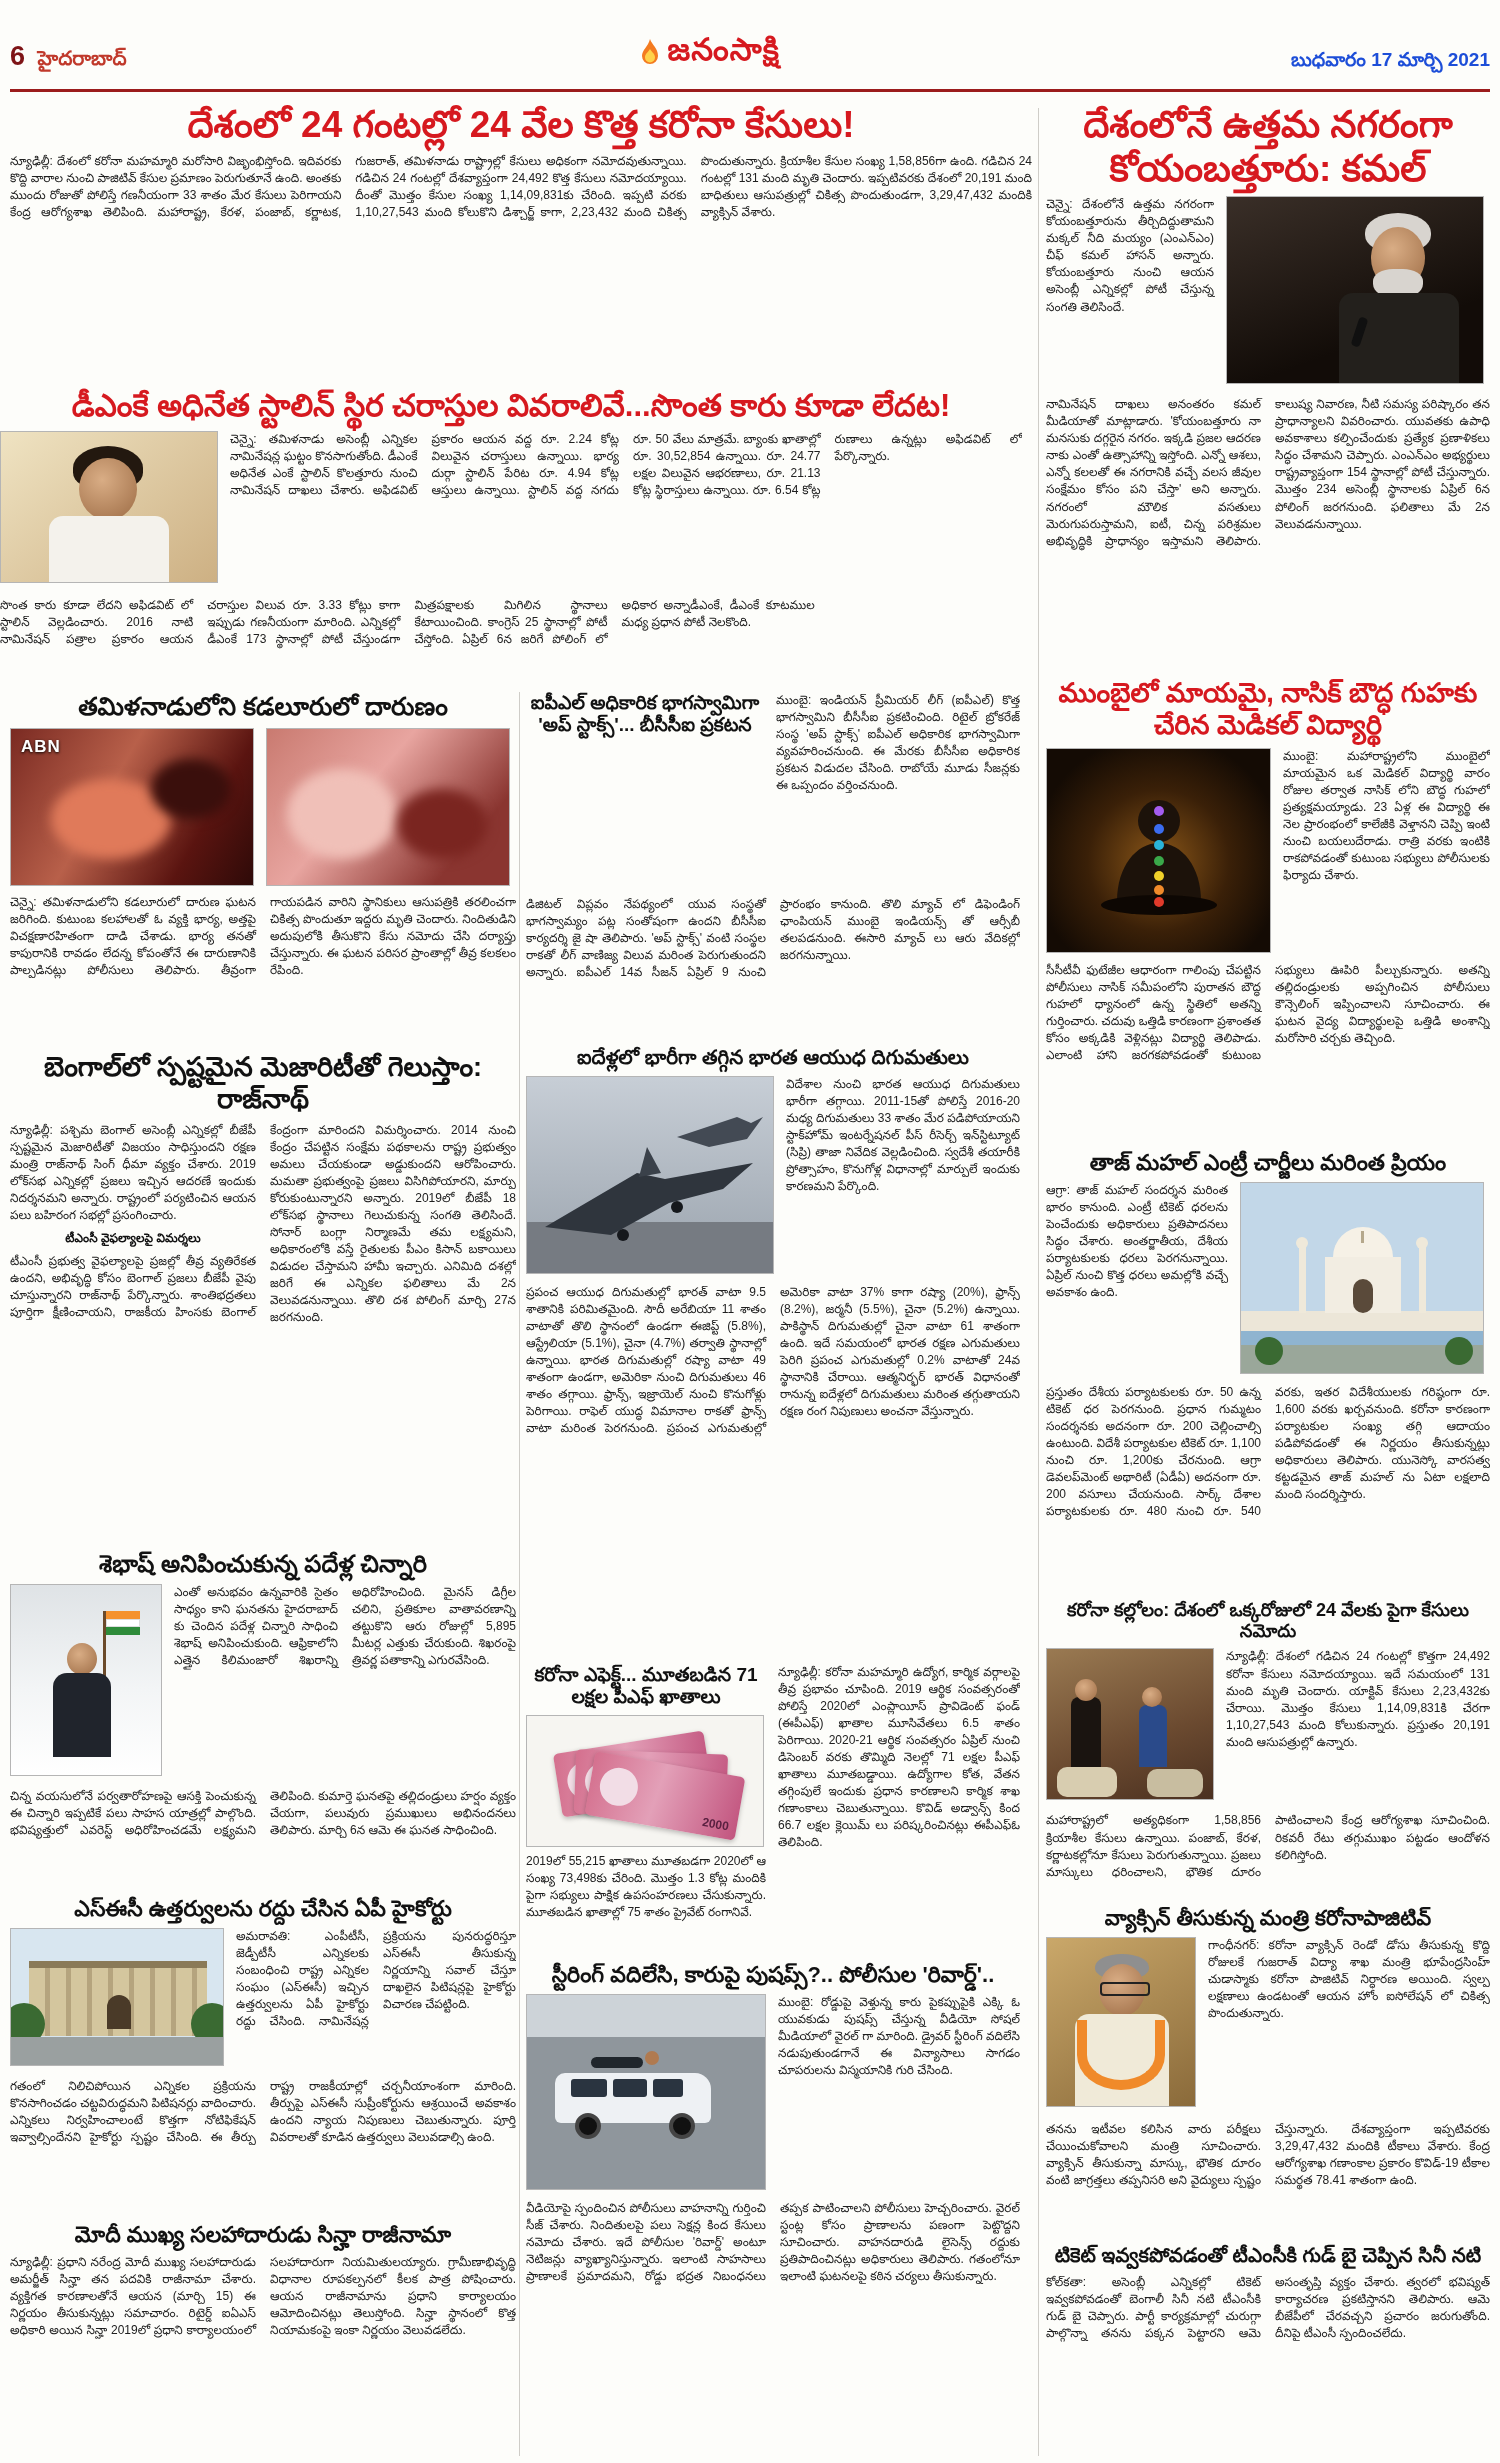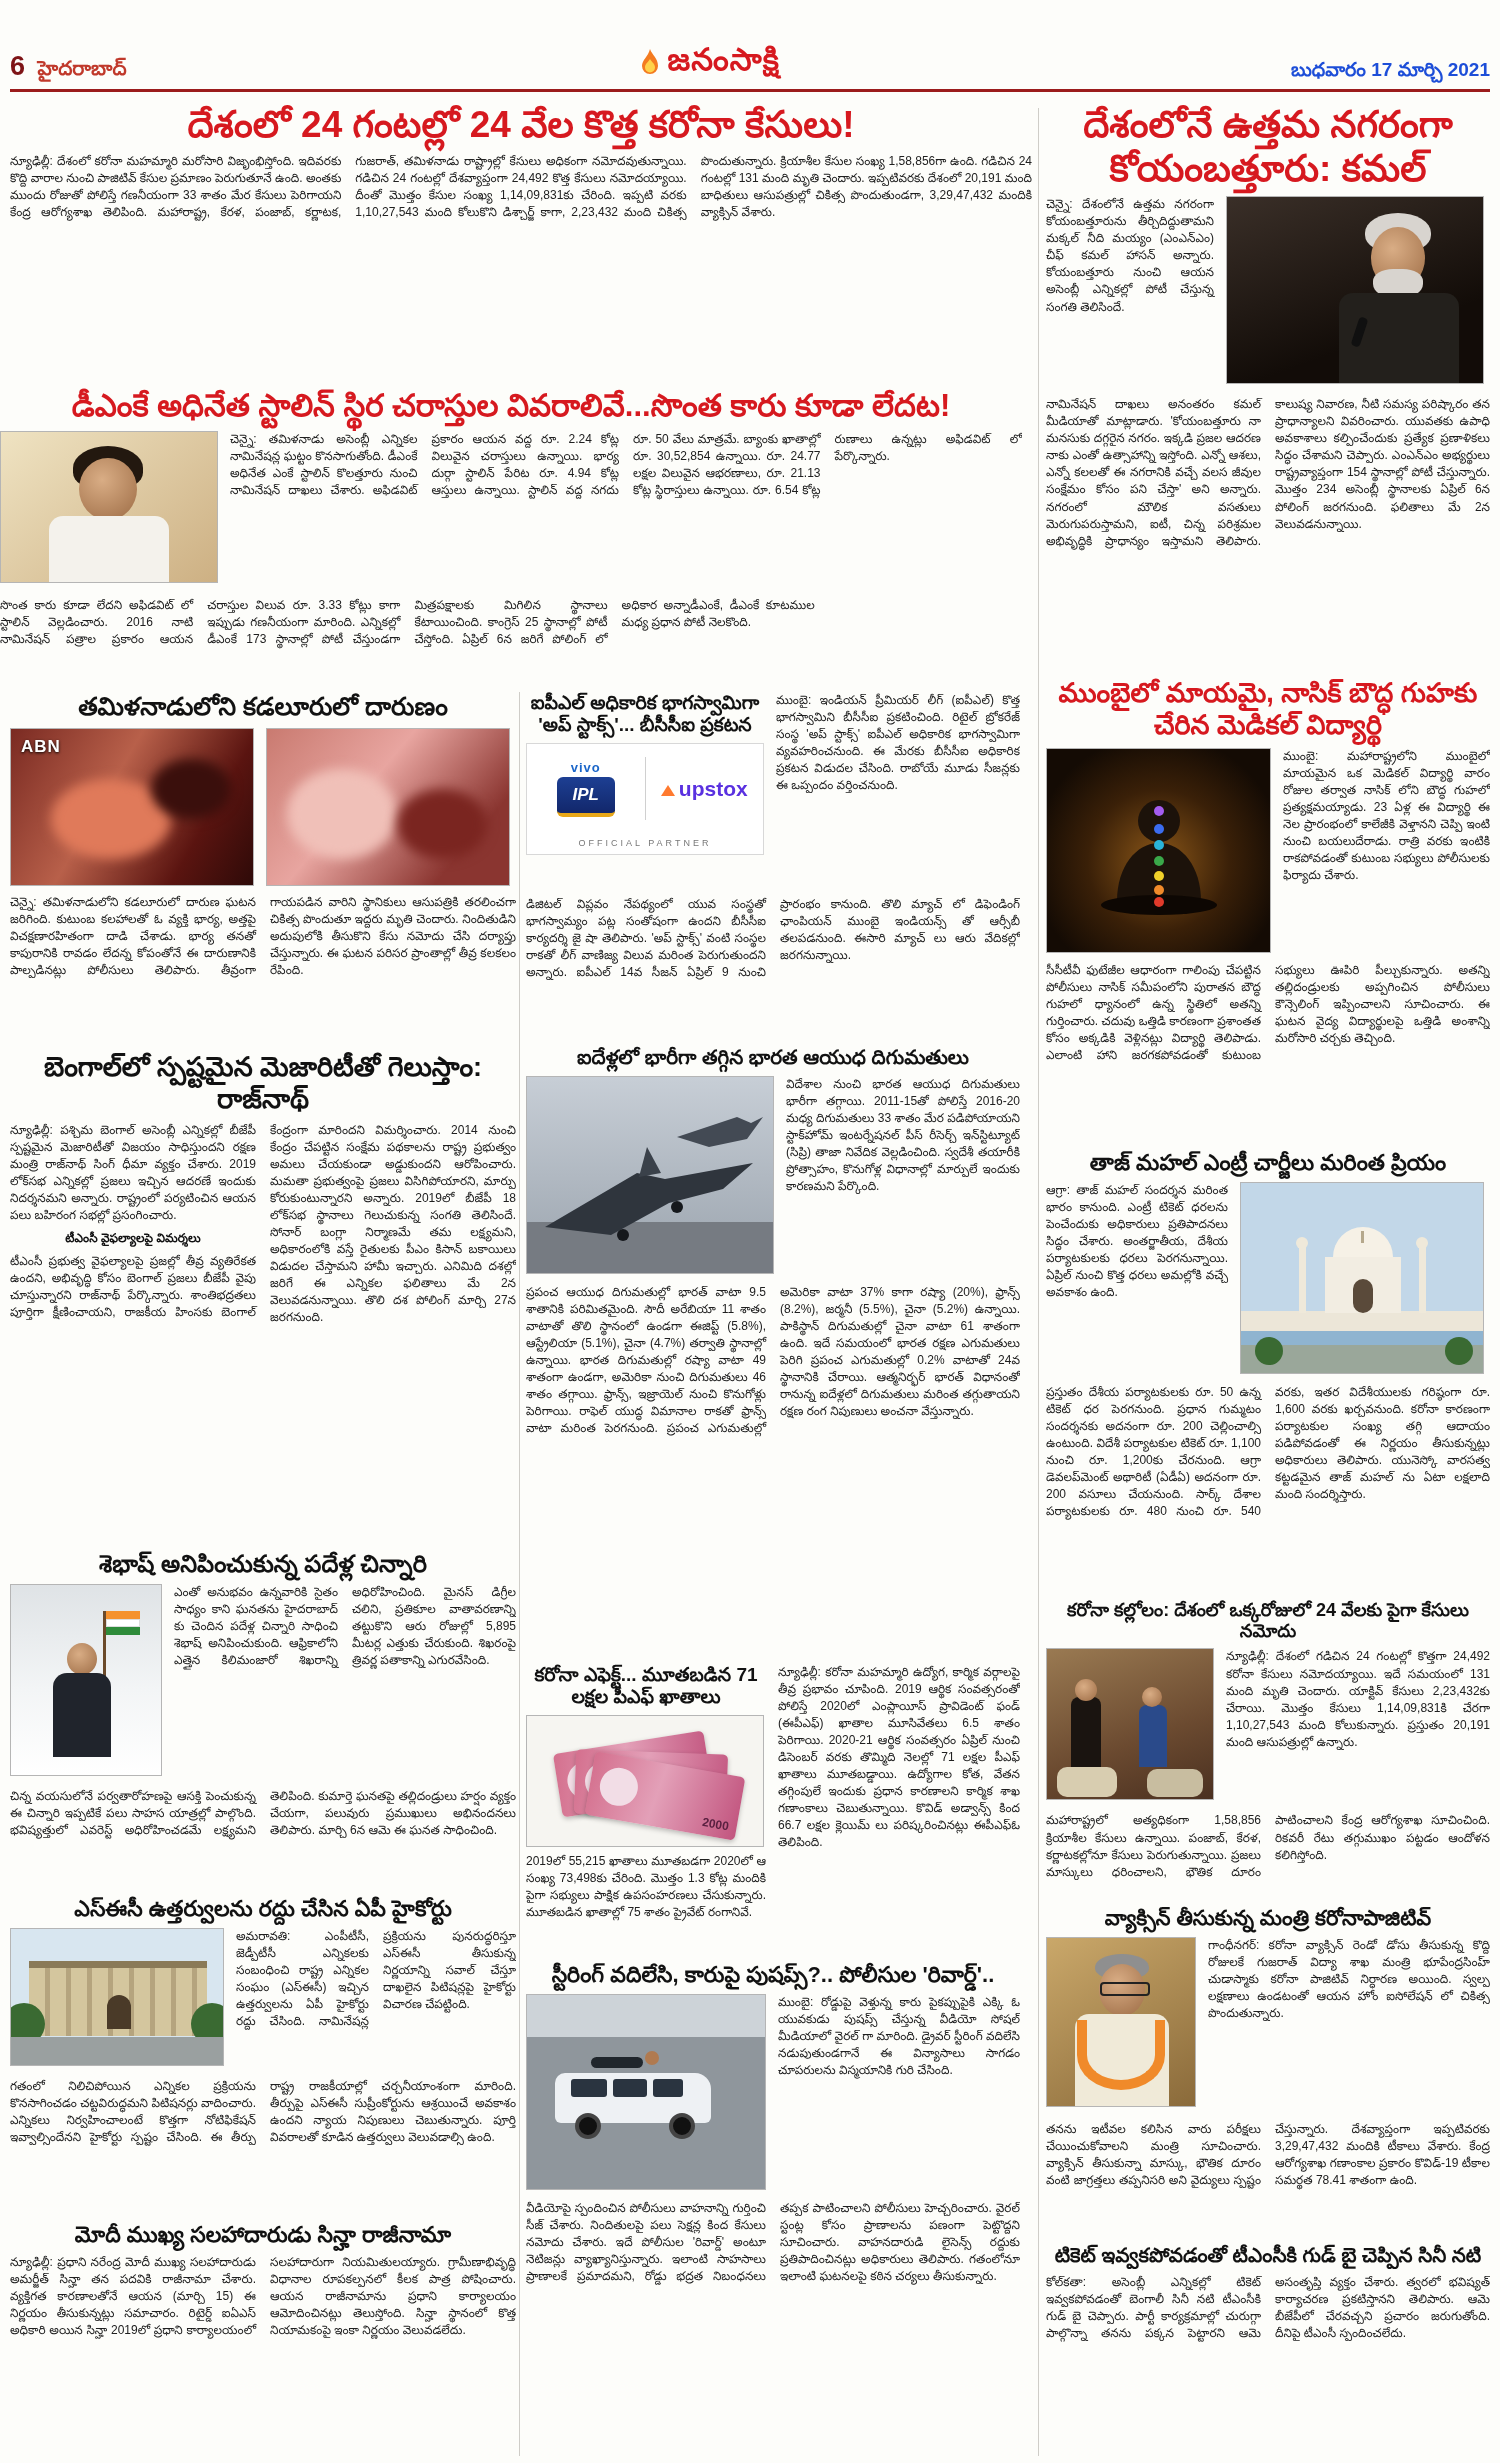--- a/index.html
+++ b/index.html
@@ -1,20 +1,20 @@
 <!DOCTYPE html>
 <html><head>
 <meta charset="utf-8">
 <style>
   html,body{margin:0;padding:0;background:#e9e7e2;}
   #paper{position:relative;width:1500px;height:2463px;background:#fdfdfa;margin:0 auto;
          font-family:"Liberation Sans","DejaVu Sans",sans-serif;color:#1c1c1c;overflow:hidden;}
   
   #hdr{position:absolute;left:10px;top:38px;width:1480px;height:54px;display:flex;
-       justify-content:space-between;align-items:flex-end;border-bottom:3px solid #9b1c1c;padding-bottom:4px;box-sizing:border-box;gap:32px;}
+       justify-content:space-between;align-items:flex-end;border-bottom:3px solid #9b1c1c;padding-bottom:14px;box-sizing:border-box;gap:32px;}
   .pgnum{font-size:27px;font-weight:bold;color:#7e1416;margin-right:8px;}
   .edname{font-size:20px;font-weight:bold;color:#c0392b;}
   .masthead{display:flex;align-items:flex-end;gap:6px;}
   .mast-text{font-size:31px;font-weight:bold;color:#d6191f;letter-spacing:1px;}
   .hdate{font-size:19px;font-weight:bold;color:#1d4ed8;}
   
   .sec{position:absolute;overflow:hidden;box-sizing:border-box;}
   .hl{margin:0 0 6px 0;text-align:center;line-height:1.18;font-weight:bold;}
   .red{color:#d6191f;}
   .blk{color:#121212;}
@@ -156,33 +156,20 @@
         <span class="blob" style="left:130px;top:60px;width:90px;height:70px;background:#7a2520;"></span>
       </div>
     </div>
     <div class="body-text cols-2" style="height:138px;margin-top:8px;">చెన్నై: తమిళనాడులోని కడలూరులో దారుణ ఘటన జరిగింది. కుటుంబ కలహాలతో ఓ వ్యక్తి భార్య, అత్తపై విచక్షణారహితంగా దాడి చేశాడు. భార్య తనతో కాపురానికి రావడం లేదన్న కోపంతోనే ఈ దారుణానికి పాల్పడినట్లు పోలీసులు తెలిపారు. తీవ్రంగా గాయపడిన వారిని స్థానికులు ఆసుపత్రికి తరలించగా చికిత్స పొందుతూ ఇద్దరు మృతి చెందారు. నిందితుడిని అదుపులోకి తీసుకొని కేసు నమోదు చేసి దర్యాప్తు చేస్తున్నారు. ఈ ఘటన పరిసర ప్రాంతాల్లో తీవ్ర కలకలం రేపింది.</div>
   </section>
 
   <section class="sec" id="s-ipl" style="left:526px;top:692px;width:494px;height:344px;">
     <div class="row">
       <div style="width:238px;flex:none;">
         <h1 class="hl blk" style="font-size:19px;">ఐపీఎల్ అధికారిక భాగస్వామిగా 'అప్ స్టాక్స్'... బీసీసీఐ ప్రకటన</h1>
-        <div class="img ipl-box">
-          <div class="ipl-top">
-            <div class="ipl-left">
-              <span class="vivo-txt">vivo</span>
-              <span class="ipl-badge">IPL</span>
-            </div>
-            <div class="ipl-div"></div>
-            <div class="ipl-left">
-              <span><span class="up-arrow"></span><span class="upstox-txt">upstox</span></span>
-            </div>
-          </div>
-          <div class="partner">OFFICIAL PARTNER</div>
-        </div>
       </div>
       <div class="body-text" style="flex:1;height:196px;">ముంబై: ఇండియన్ ప్రీమియర్ లీగ్ (ఐపీఎల్) కొత్త భాగస్వామిని బీసీసీఐ ప్రకటించింది. రిటైల్ బ్రోకరేజ్ సంస్థ 'అప్ స్టాక్స్' ఐపీఎల్ అధికారిక భాగస్వామిగా వ్యవహరించనుంది. ఈ మేరకు బీసీసీఐ అధికారిక ప్రకటన విడుదల చేసింది. రాబోయే మూడు సీజన్లకు ఈ ఒప్పందం వర్తించనుంది.</div>
     </div>
     <div class="body-text cols-2" style="height:132px;margin-top:8px;">డిజిటల్ విప్లవం నేపథ్యంలో యువ సంస్థతో భాగస్వామ్యం పట్ల సంతోషంగా ఉందని బీసీసీఐ కార్యదర్శి జై షా తెలిపారు. 'అప్ స్టాక్స్' వంటి సంస్థల రాకతో లీగ్ వాణిజ్య విలువ మరింత పెరుగుతుందని అన్నారు. ఐపీఎల్ 14వ సీజన్ ఏప్రిల్ 9 నుంచి ప్రారంభం కానుంది. తొలి మ్యాచ్ లో డిఫెండింగ్ ఛాంపియన్ ముంబై ఇండియన్స్ తో ఆర్సీబీ తలపడనుంది. ఈసారి మ్యాచ్ లు ఆరు వేదికల్లో జరగనున్నాయి.</div>
   </section>
 
   <section class="sec" id="s-medit" style="left:1046px;top:678px;width:444px;height:464px;">
     <h1 class="hl red" style="font-size:27px;">ముంబైలో మాయమై, నాసిక్ బౌద్ధ గుహకు చేరిన మెడికల్ విద్యార్థి</h1>
     <div class="row">
       <div class="img medit-img" style="flex:none;">

